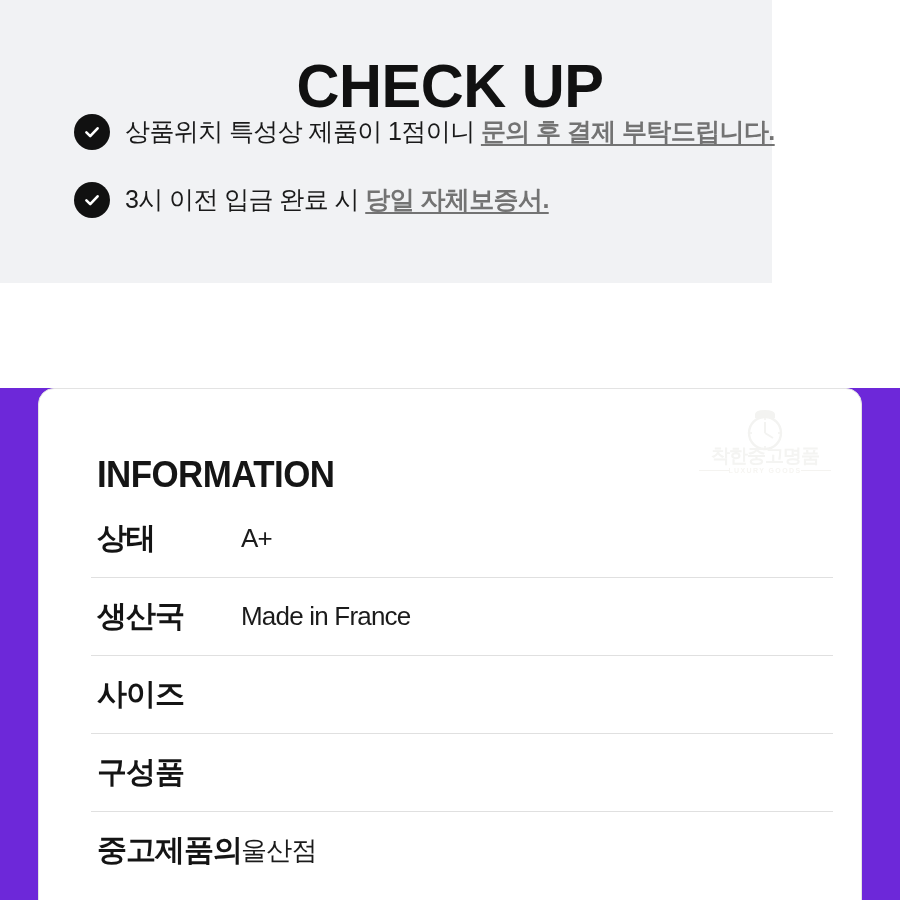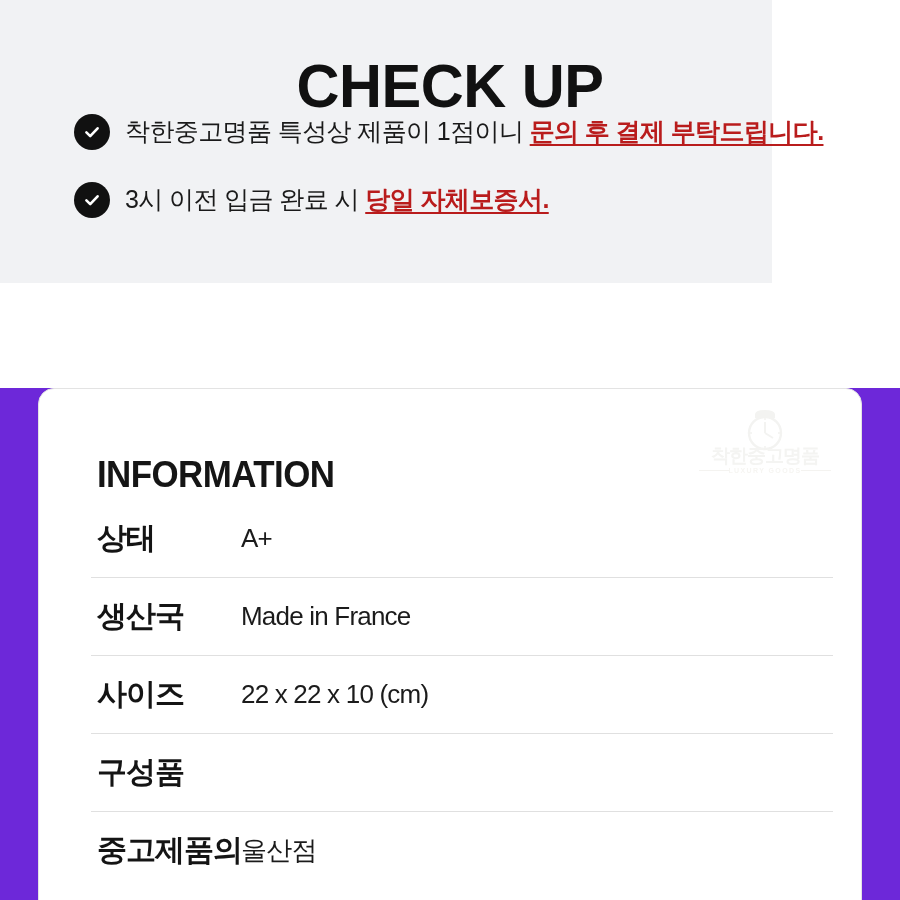--- a/index.html
+++ b/index.html
@@ -74,21 +74,21 @@
     color: #1a1a1a;
     font-weight: 500;
     white-space: nowrap;
     letter-spacing: -0.6px;
   }
   .checkup-text .em {
     font-weight: 800;
     text-decoration: underline;
     text-underline-offset: 4px;
     text-decoration-thickness: 2px;
-    color: #b91c1c;
+    color: #737373;
   }
 
   
   .spacer-white {
     width: 900px;
     height: 105px;
     background: #ffffff;
   }
 
   
@@ -225,21 +225,21 @@
   <h1 class="checkup-title">CHECK UP</h1>
 
   <div class="checkup-list">
 
     <div class="checkup-item">
       <span class="check-icon">
         <svg width="20" height="20" viewBox="0 0 20 20" aria-hidden="true">
           <path d="M4.4 10.4 L8.2 14.1 L15.6 6.3" fill="none" stroke="#ffffff" stroke-width="2.6" stroke-linecap="round" stroke-linejoin="round"></path>
         </svg>
       </span>
-      <span class="checkup-text"><span>착한중고명품 특성상 제품이 1점이니 </span><span class="em">문의 후 결제 부탁드립니다.</span></span>
+      <span class="checkup-text"><span>상품위치 특성상 제품이 1점이니 </span><span class="em">문의 후 결제 부탁드립니다.</span></span>
     </div>
 
     <div class="checkup-item">
       <span class="check-icon">
         <svg width="20" height="20" viewBox="0 0 20 20" aria-hidden="true">
           <path d="M4.4 10.4 L8.2 14.1 L15.6 6.3" fill="none" stroke="#ffffff" stroke-width="2.6" stroke-linecap="round" stroke-linejoin="round"></path>
         </svg>
       </span>
       <span class="checkup-text"><span>3시 이전 입금 완료 시 </span><span class="em">당일 자체보증서.</span></span>
     </div>
@@ -280,21 +280,20 @@
         <span class="spec-value">A+</span>
       </div>
 
       <div class="spec-row">
         <span class="spec-label">생산국</span>
         <span class="spec-value">Made in France</span>
       </div>
 
       <div class="spec-row">
         <span class="spec-label">사이즈</span>
-        <span class="spec-value">22 x 22 x 10 (cm)</span>
       </div>
 
       <div class="spec-row">
         <span class="spec-label">구성품</span>
       </div>
 
       <div class="spec-row">
         <span class="spec-label">중고제품의</span>
         <span class="spec-value">울산점</span>
       </div>

